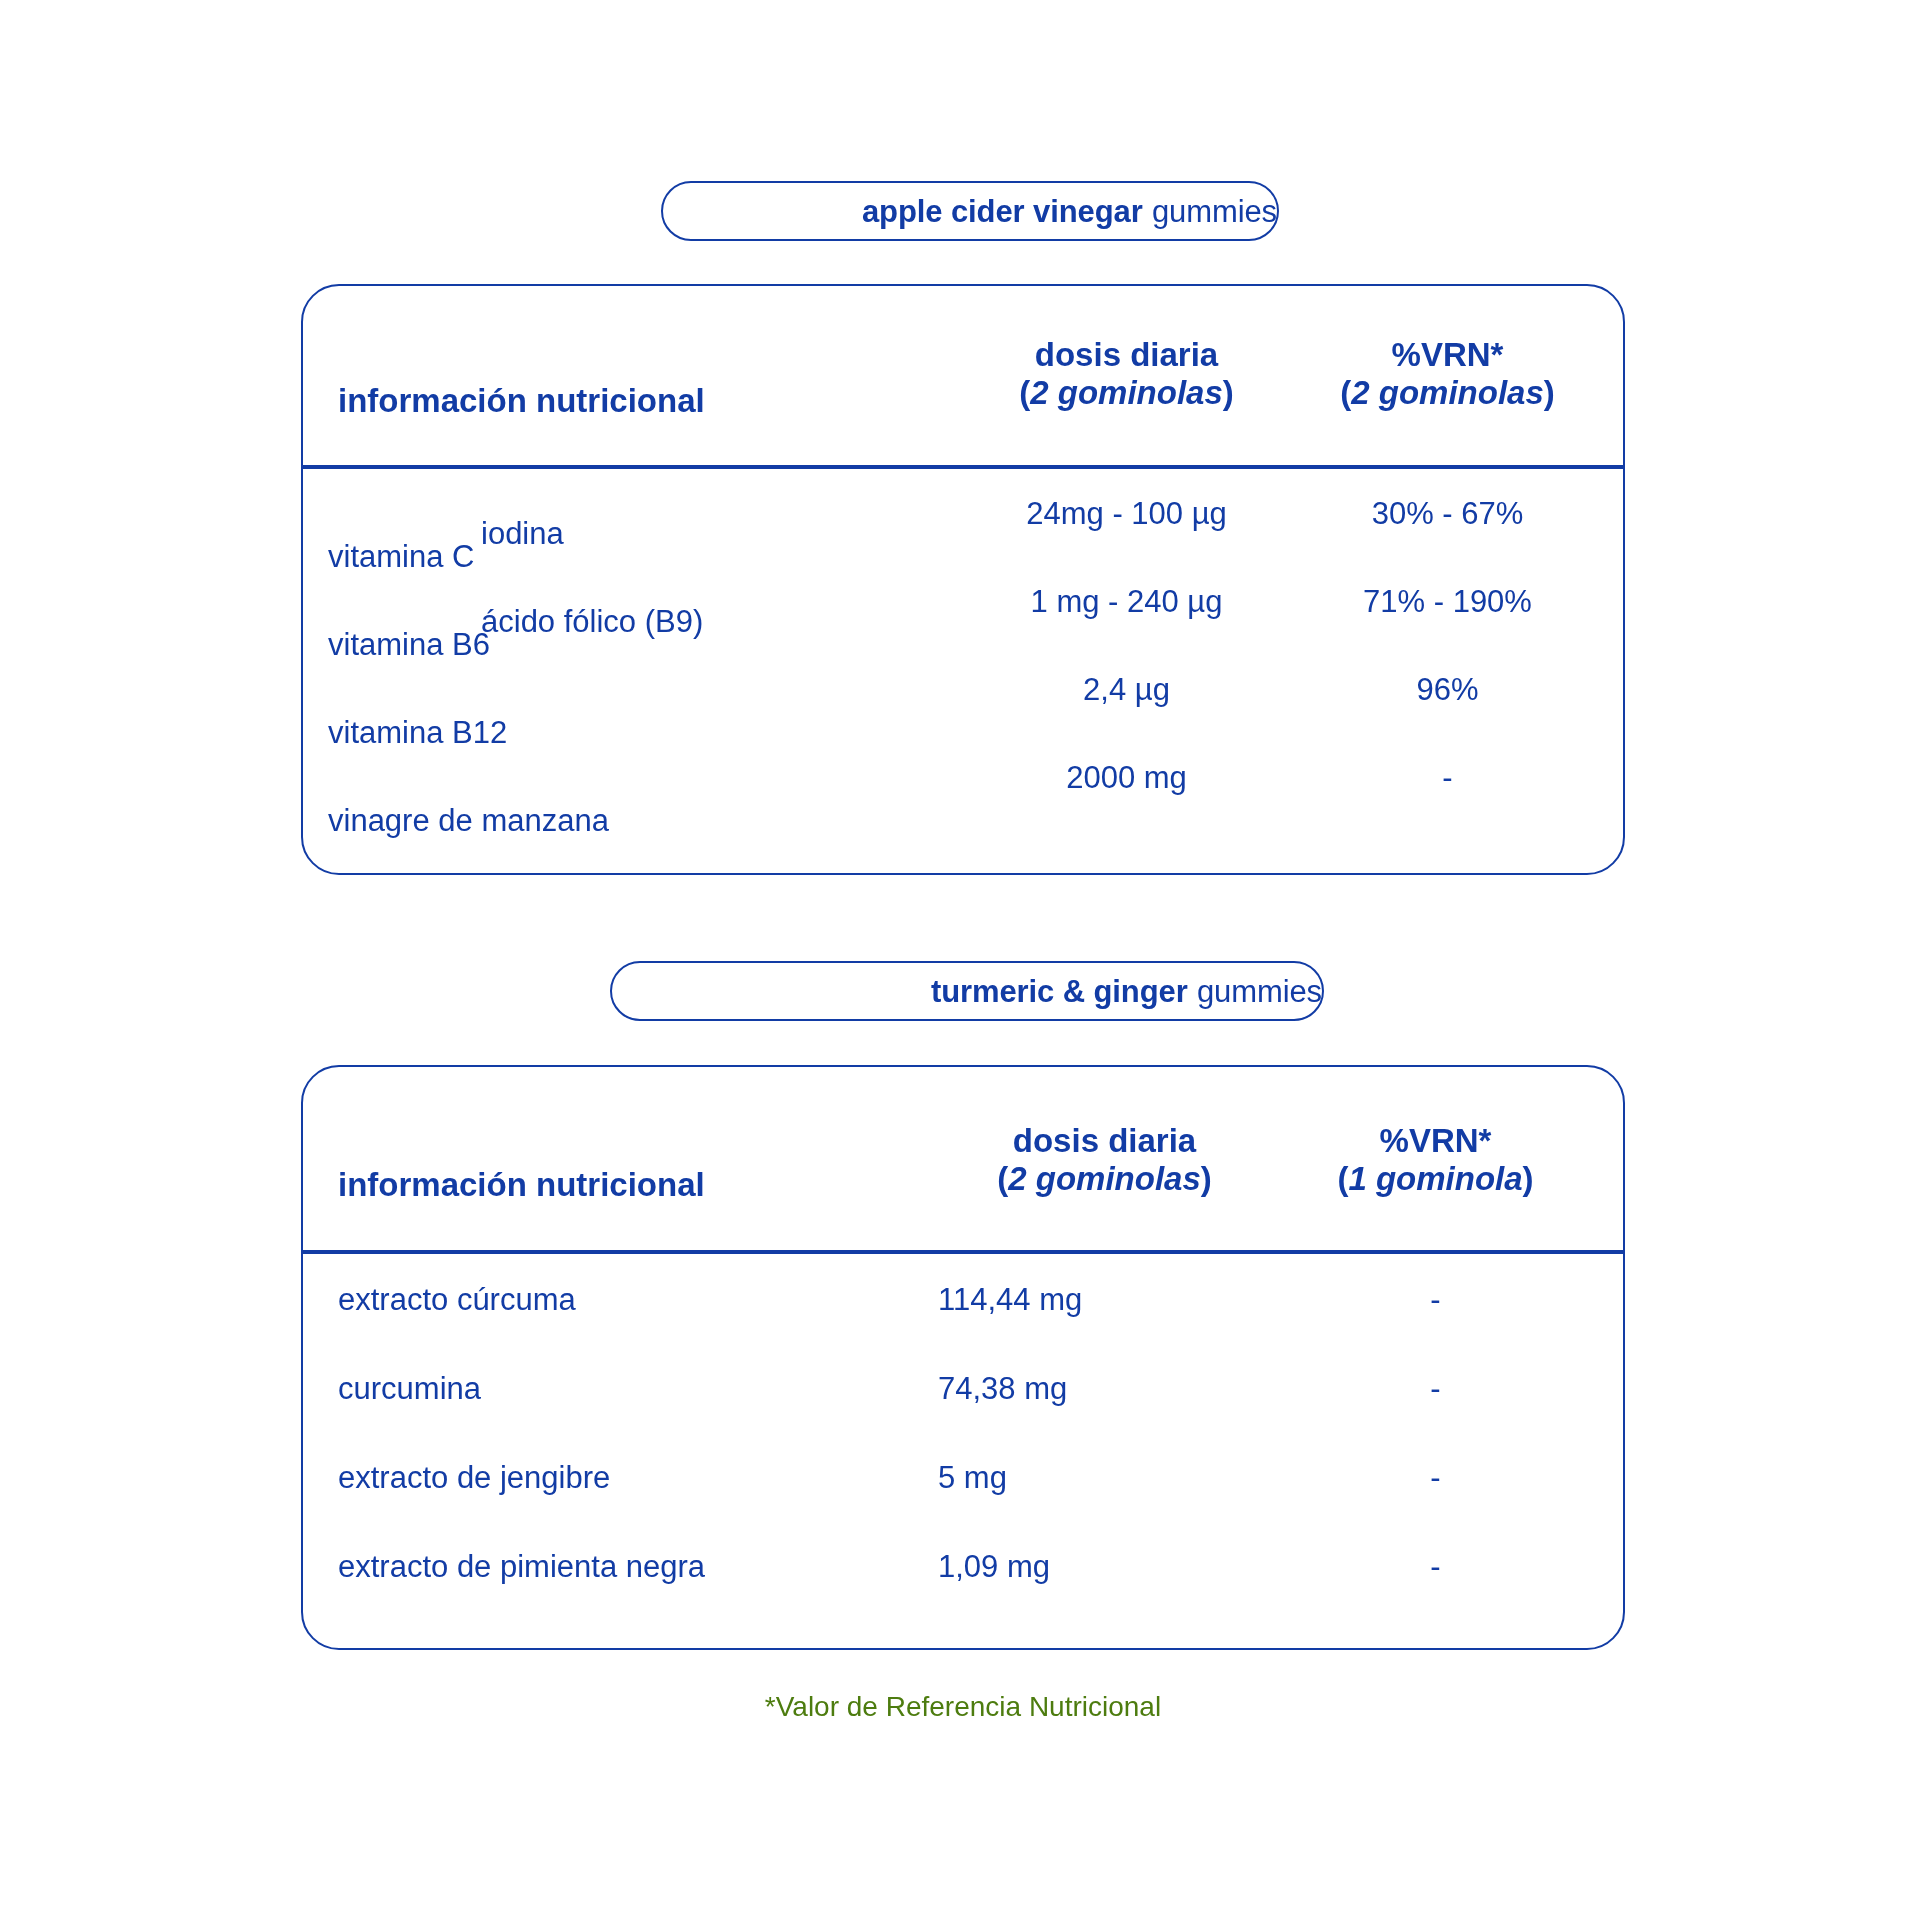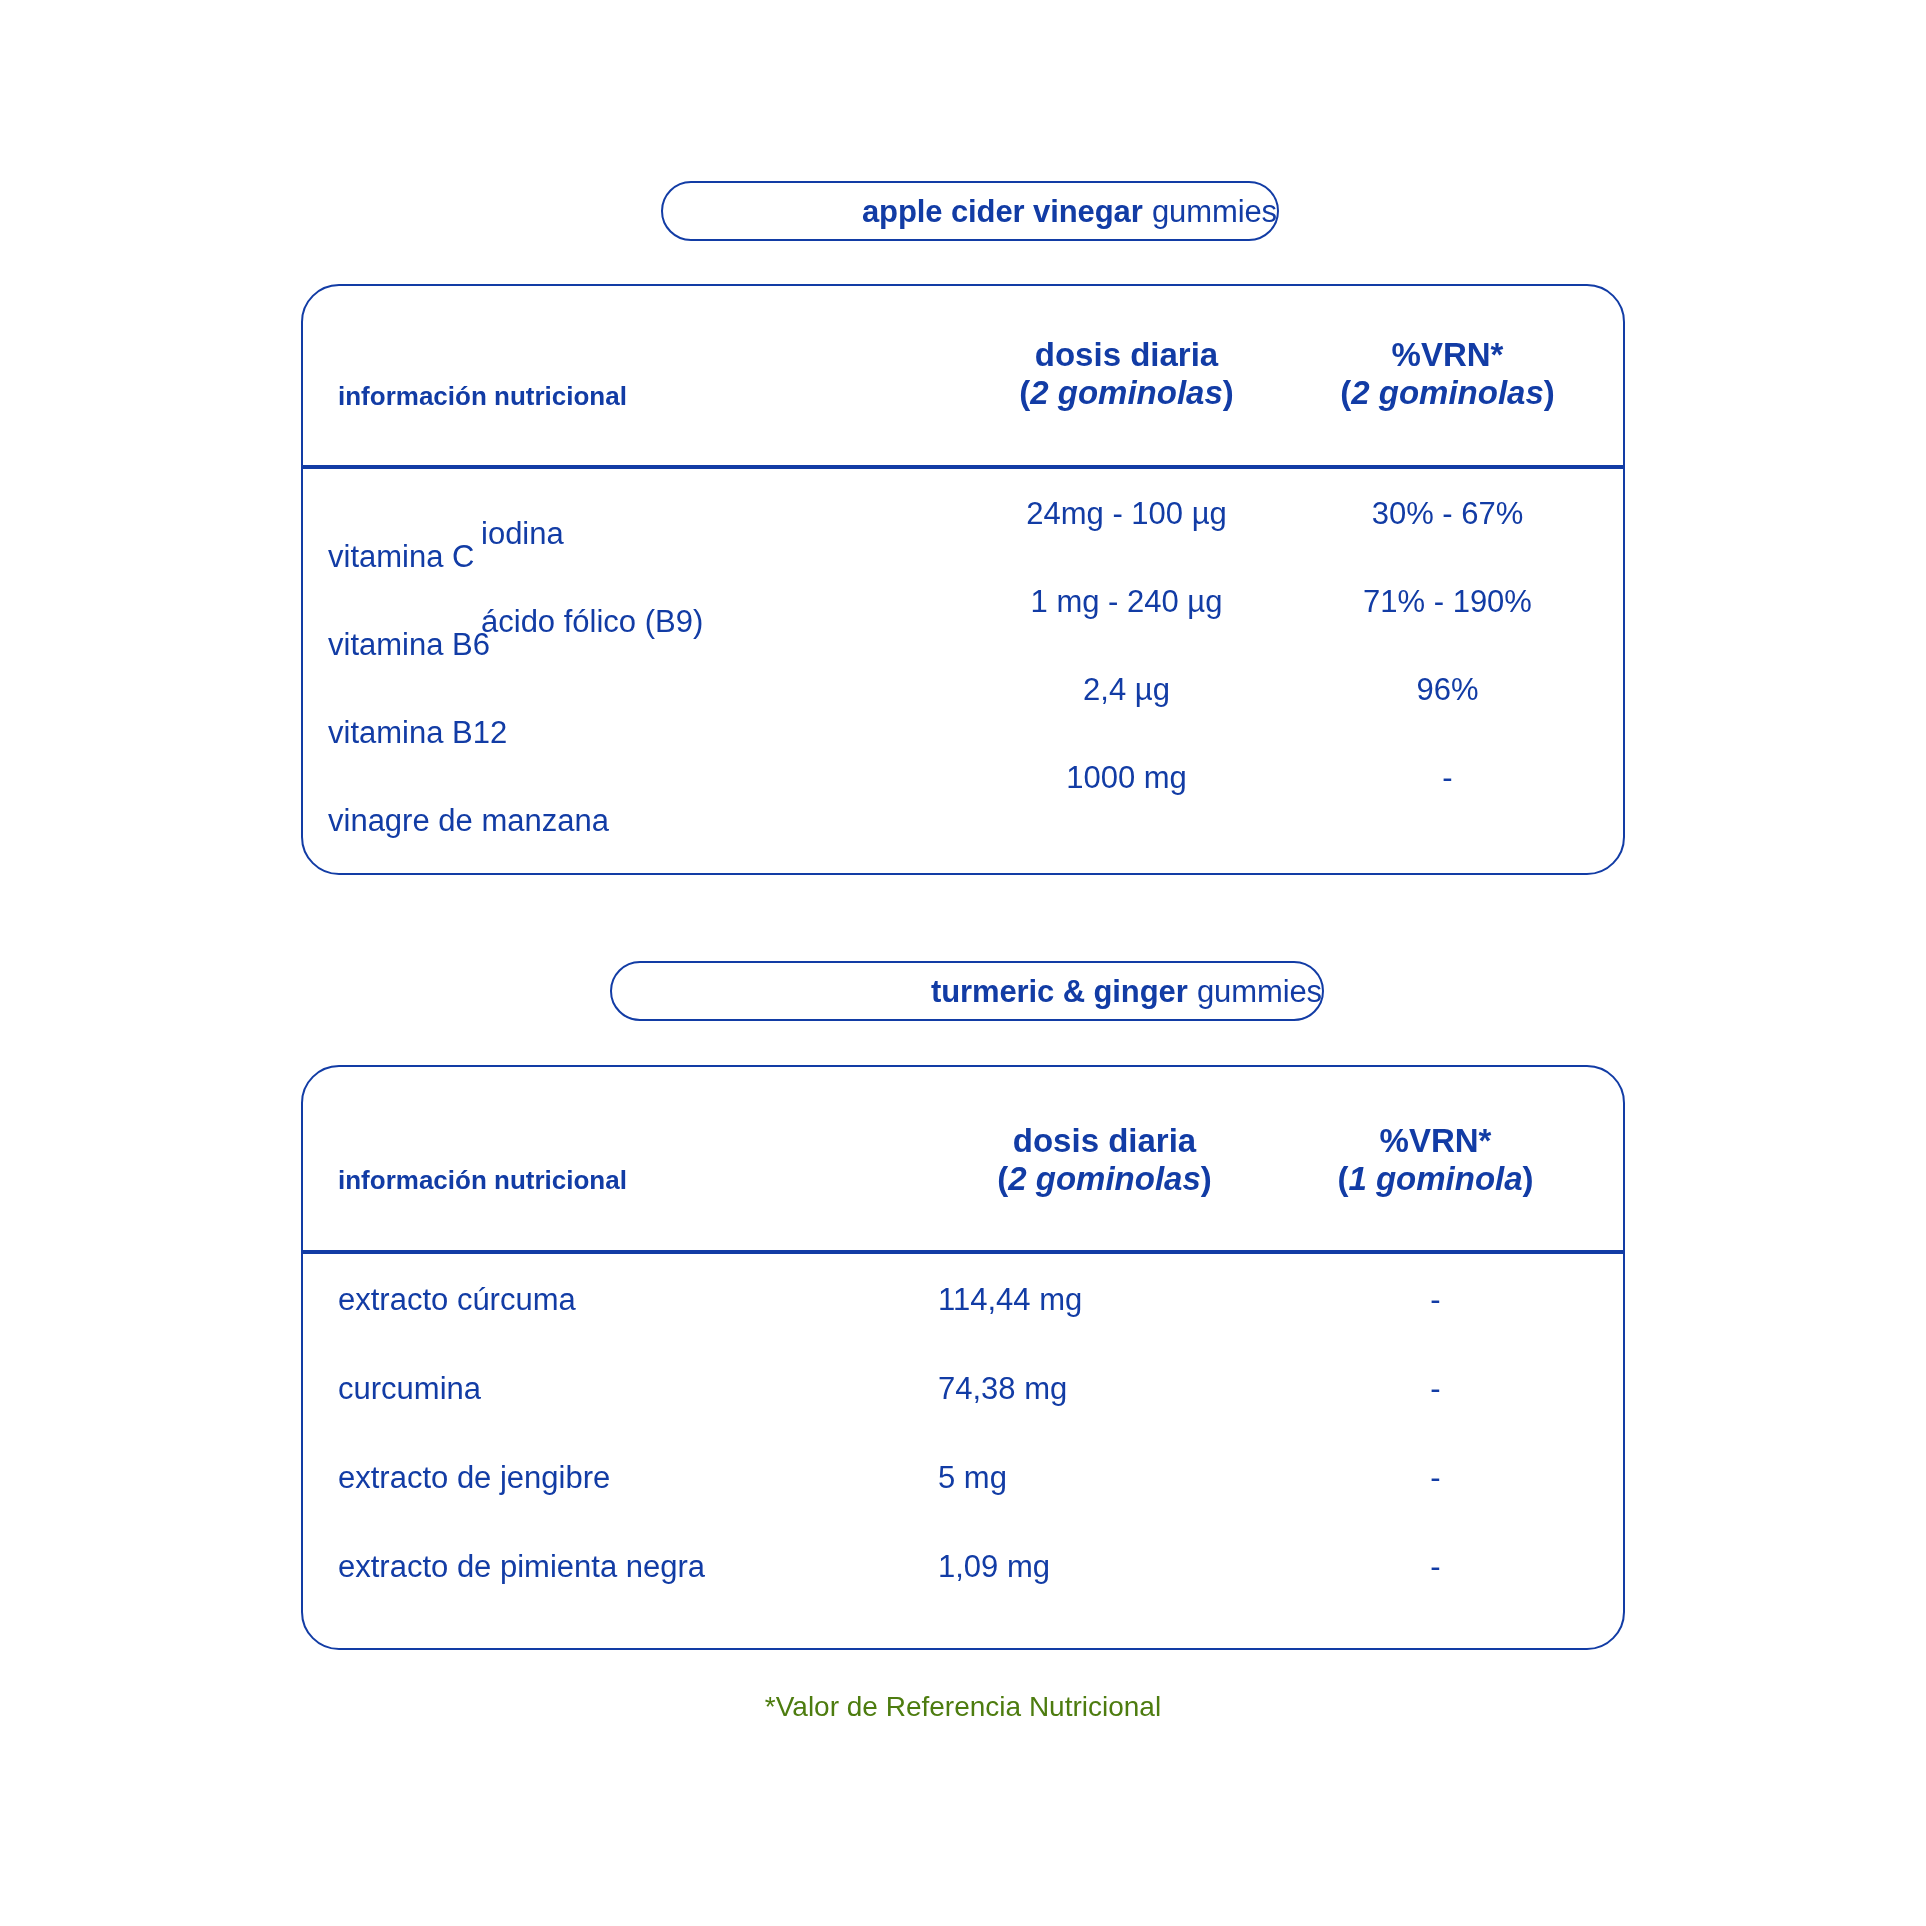--- a/index.html
+++ b/index.html
@@ -103,21 +103,21 @@
     height: 179px;
   }
   #card-tng .thead { height: 183px; }
 
   .th {
     position: absolute;
     font-weight: 700;
     line-height: 1.14;
   }
   .th-title {
-    font-size: 26px;
+    font-size: 33px;
     white-space: nowrap;
   }
   .th-sub {
     font-size: 33px;
     text-align: center;
     white-space: nowrap;
   }
   .th-sub .th-italic {
     font-style: italic;
     font-weight: 700;
@@ -227,21 +227,21 @@
         </div>
         <div class="row">
           <div class="cell c-name">vitamina B12</div>
           <div class="cell c-name2"></div>
           <div class="cell c-dose">2,4 µg</div>
           <div class="cell c-vrn">96%</div>
         </div>
         <div class="row">
           <div class="cell c-name">vinagre de manzana</div>
           <div class="cell c-name2"></div>
-          <div class="cell c-dose">1000 mg</div>
+          <div class="cell c-dose">2000 mg</div>
           <div class="cell c-vrn">-</div>
         </div>
       </div>
 
     </div>
   </div>
 
   <div class="pill" id="pill-tng">
     <div class="pill-text">
       <span class="pill-strong">turmeric &amp; ginger</span>

